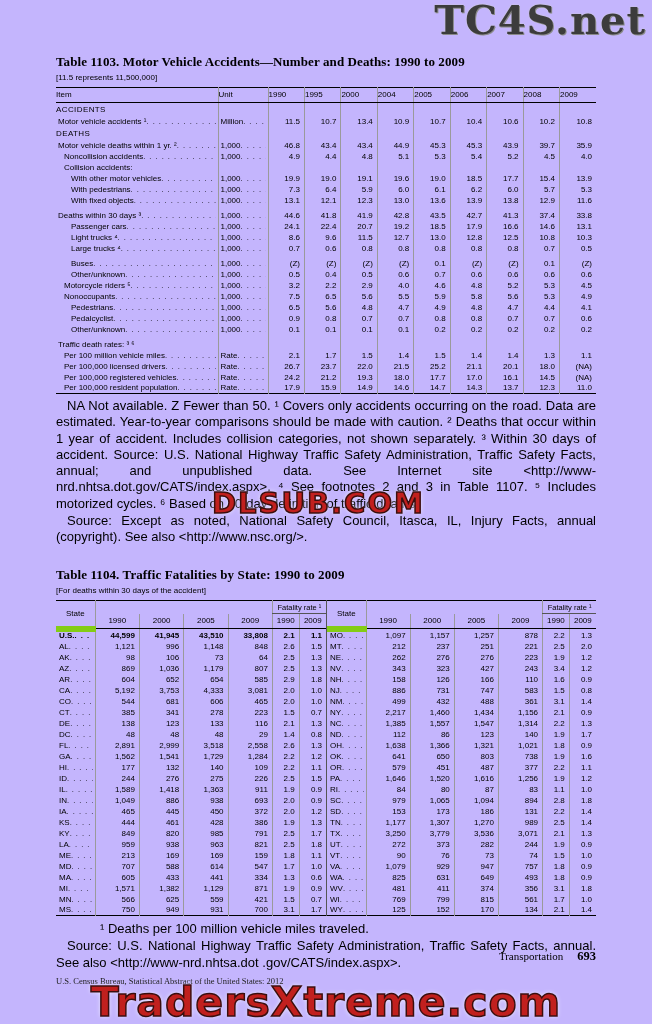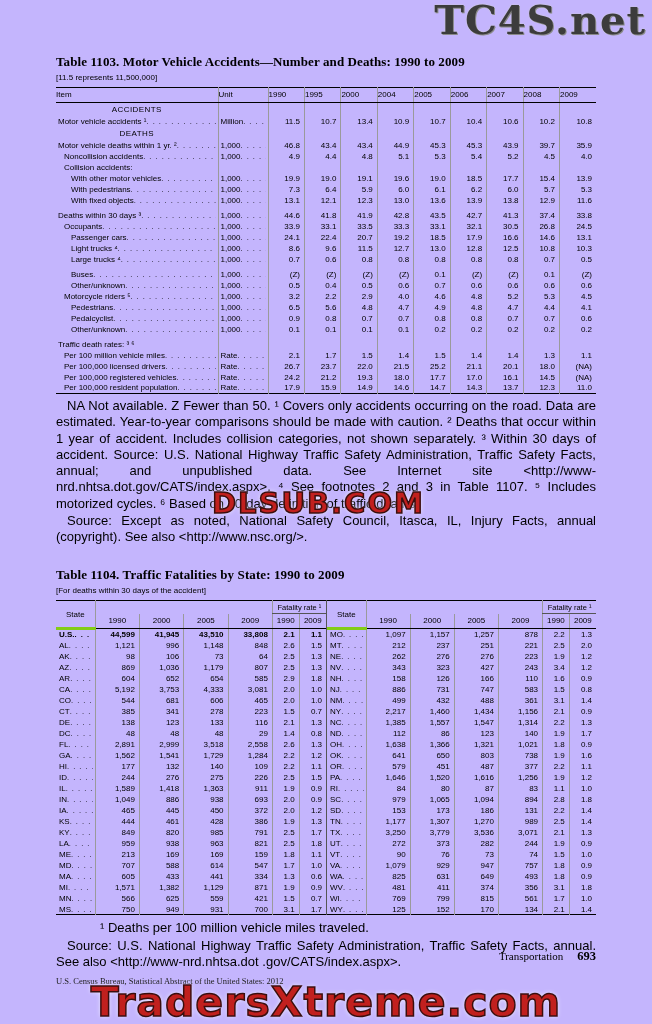--- a/index.html
+++ b/index.html
@@ -19,35 +19,35 @@
   .leader .dots { flex:1 1 auto; overflow:hidden; }
   .leader .dots::after { content:" . . . . . . . . . . . . . . . . . . . . . . . . . . . . . . . . . . . . . . . ."; letter-spacing:1px; font-size:7.5px; }
 
   
   #t1103 { width:100%; border-collapse:collapse; table-layout:fixed; border-top:1.5px solid #000; border-bottom:1px solid #000; font-size:8px; }
   #t1103 th { font-weight:normal; font-size:8px; text-align:left; padding:2px 0 3px; border-bottom:1px solid #000; }
   #t1103 th:not(:first-child) { border-left:1px solid #9a9a9a; }
   #t1103 td { height:11px; line-height:1.1; vertical-align:bottom; padding:0 2px; overflow:hidden; }
   #t1103 td.unit, #t1103 td.val { border-left:1px solid #9a9a9a; }
   #t1103 td.val { text-align:right; padding-right:4px; }
-  #t1103 td.item.section { text-align:center; padding:3px 0 1px; letter-spacing:.4px; }
+  #t1103 td.item.section { padding:3px 0 1px; letter-spacing:.4px; }
   #t1103 td.ind1 { padding-left:8px; }
   #t1103 td.ind2 { padding-left:15px; }
   #t1103 tr.gap td { padding-top:4px; height:15px; }
 
   
   .panels { display:flex; margin-top:2px; }
   .panel { flex:1 1 50%; }
   .panel + .panel { border-left:1px solid #555; }
   .t1104 { width:100%; border-collapse:collapse; table-layout:fixed; border-top:1px solid #000; border-bottom:1px solid #000; font-size:8px; }
   .t1104 col.c-state { width:38px; }
   .t1104 col.c-y { width:43px; }
   .t1104 col.c-r { width:26px; }
   .t1104 th { font-weight:normal; }
-  .t1104 th.state-h { border-right:1px solid #9a9a9a; border-bottom:3px solid #84cc16; text-align:center; vertical-align:middle; font-size:8px; }
+  .t1104 th.state-h { border-right:1px solid #9a9a9a; border-bottom:6px solid #84cc16; text-align:center; vertical-align:middle; font-size:8px; }
   .t1104 th.rate-h { border-left:1px solid #9a9a9a; border-bottom:1px solid #555; font-size:7.5px; text-align:center; padding:2px 0 1px; }
   .t1104 th.year-h { border-bottom:1px solid #000; text-align:center; font-size:8px; padding:2px 0 3px; }
   .t1104 th.year-h:not(:first-child) { border-left:1px solid #9a9a9a; }
   .t1104 td { height:11px; line-height:1.1; vertical-align:bottom; padding:0 2px; overflow:hidden; }
   .t1104 td.state { padding-left:3px; }
   .t1104 td.val { border-left:1px solid #9a9a9a; text-align:right; padding-right:4px; }
   .t1104 tr.bold td { font-weight:bold; }
 
   
   .fn { font-size:13px; line-height:1.25; text-align:justify; text-indent:11px; margin-top:4px; }
@@ -307,43 +307,20 @@
               <td class="val">41.8</td>
               <td class="val">41.9</td>
               <td class="val">42.8</td>
               <td class="val">43.5</td>
               <td class="val">42.7</td>
               <td class="val">41.3</td>
               <td class="val">37.4</td>
               <td class="val">33.8</td>
             </tr>
             <tr>
-              <td class="item ind1">
-                <div class="leader">
-                  <span class="lbl">Occupants</span>
-                  <span class="dots"></span>
-                </div>
-              </td>
-              <td class="unit">
-                <div class="leader">
-                  <span class="lbl">1,000</span>
-                  <span class="dots"></span>
-                </div>
-              </td>
-              <td class="val">33.9</td>
-              <td class="val">33.1</td>
-              <td class="val">33.5</td>
-              <td class="val">33.3</td>
-              <td class="val">33.1</td>
-              <td class="val">32.1</td>
-              <td class="val">30.5</td>
-              <td class="val">26.8</td>
-              <td class="val">24.5</td>
-            </tr>
-            <tr>
               <td class="item ind2">
                 <div class="leader">
                   <span class="lbl">Passenger cars</span>
                   <span class="dots"></span>
                 </div>
               </td>
               <td class="unit">
                 <div class="leader">
                   <span class="lbl">1,000</span>
                   <span class="dots"></span>
@@ -466,20 +443,43 @@
               </td>
               <td class="val">3.2</td>
               <td class="val">2.2</td>
               <td class="val">2.9</td>
               <td class="val">4.0</td>
               <td class="val">4.6</td>
               <td class="val">4.8</td>
               <td class="val">5.2</td>
               <td class="val">5.3</td>
               <td class="val">4.5</td>
+            </tr>
+            <tr>
+              <td class="item ind1">
+                <div class="leader">
+                  <span class="lbl">Nonoccupants</span>
+                  <span class="dots"></span>
+                </div>
+              </td>
+              <td class="unit">
+                <div class="leader">
+                  <span class="lbl">1,000</span>
+                  <span class="dots"></span>
+                </div>
+              </td>
+              <td class="val">7.5</td>
+              <td class="val">6.5</td>
+              <td class="val">5.6</td>
+              <td class="val">5.5</td>
+              <td class="val">5.9</td>
+              <td class="val">5.8</td>
+              <td class="val">5.6</td>
+              <td class="val">5.3</td>
+              <td class="val">4.9</td>
             </tr>
             <tr>
               <td class="item ind2">
                 <div class="leader">
                   <span class="lbl">Pedestrians</span>
                   <span class="dots"></span>
                 </div>
               </td>
               <td class="unit">
                 <div class="leader">

